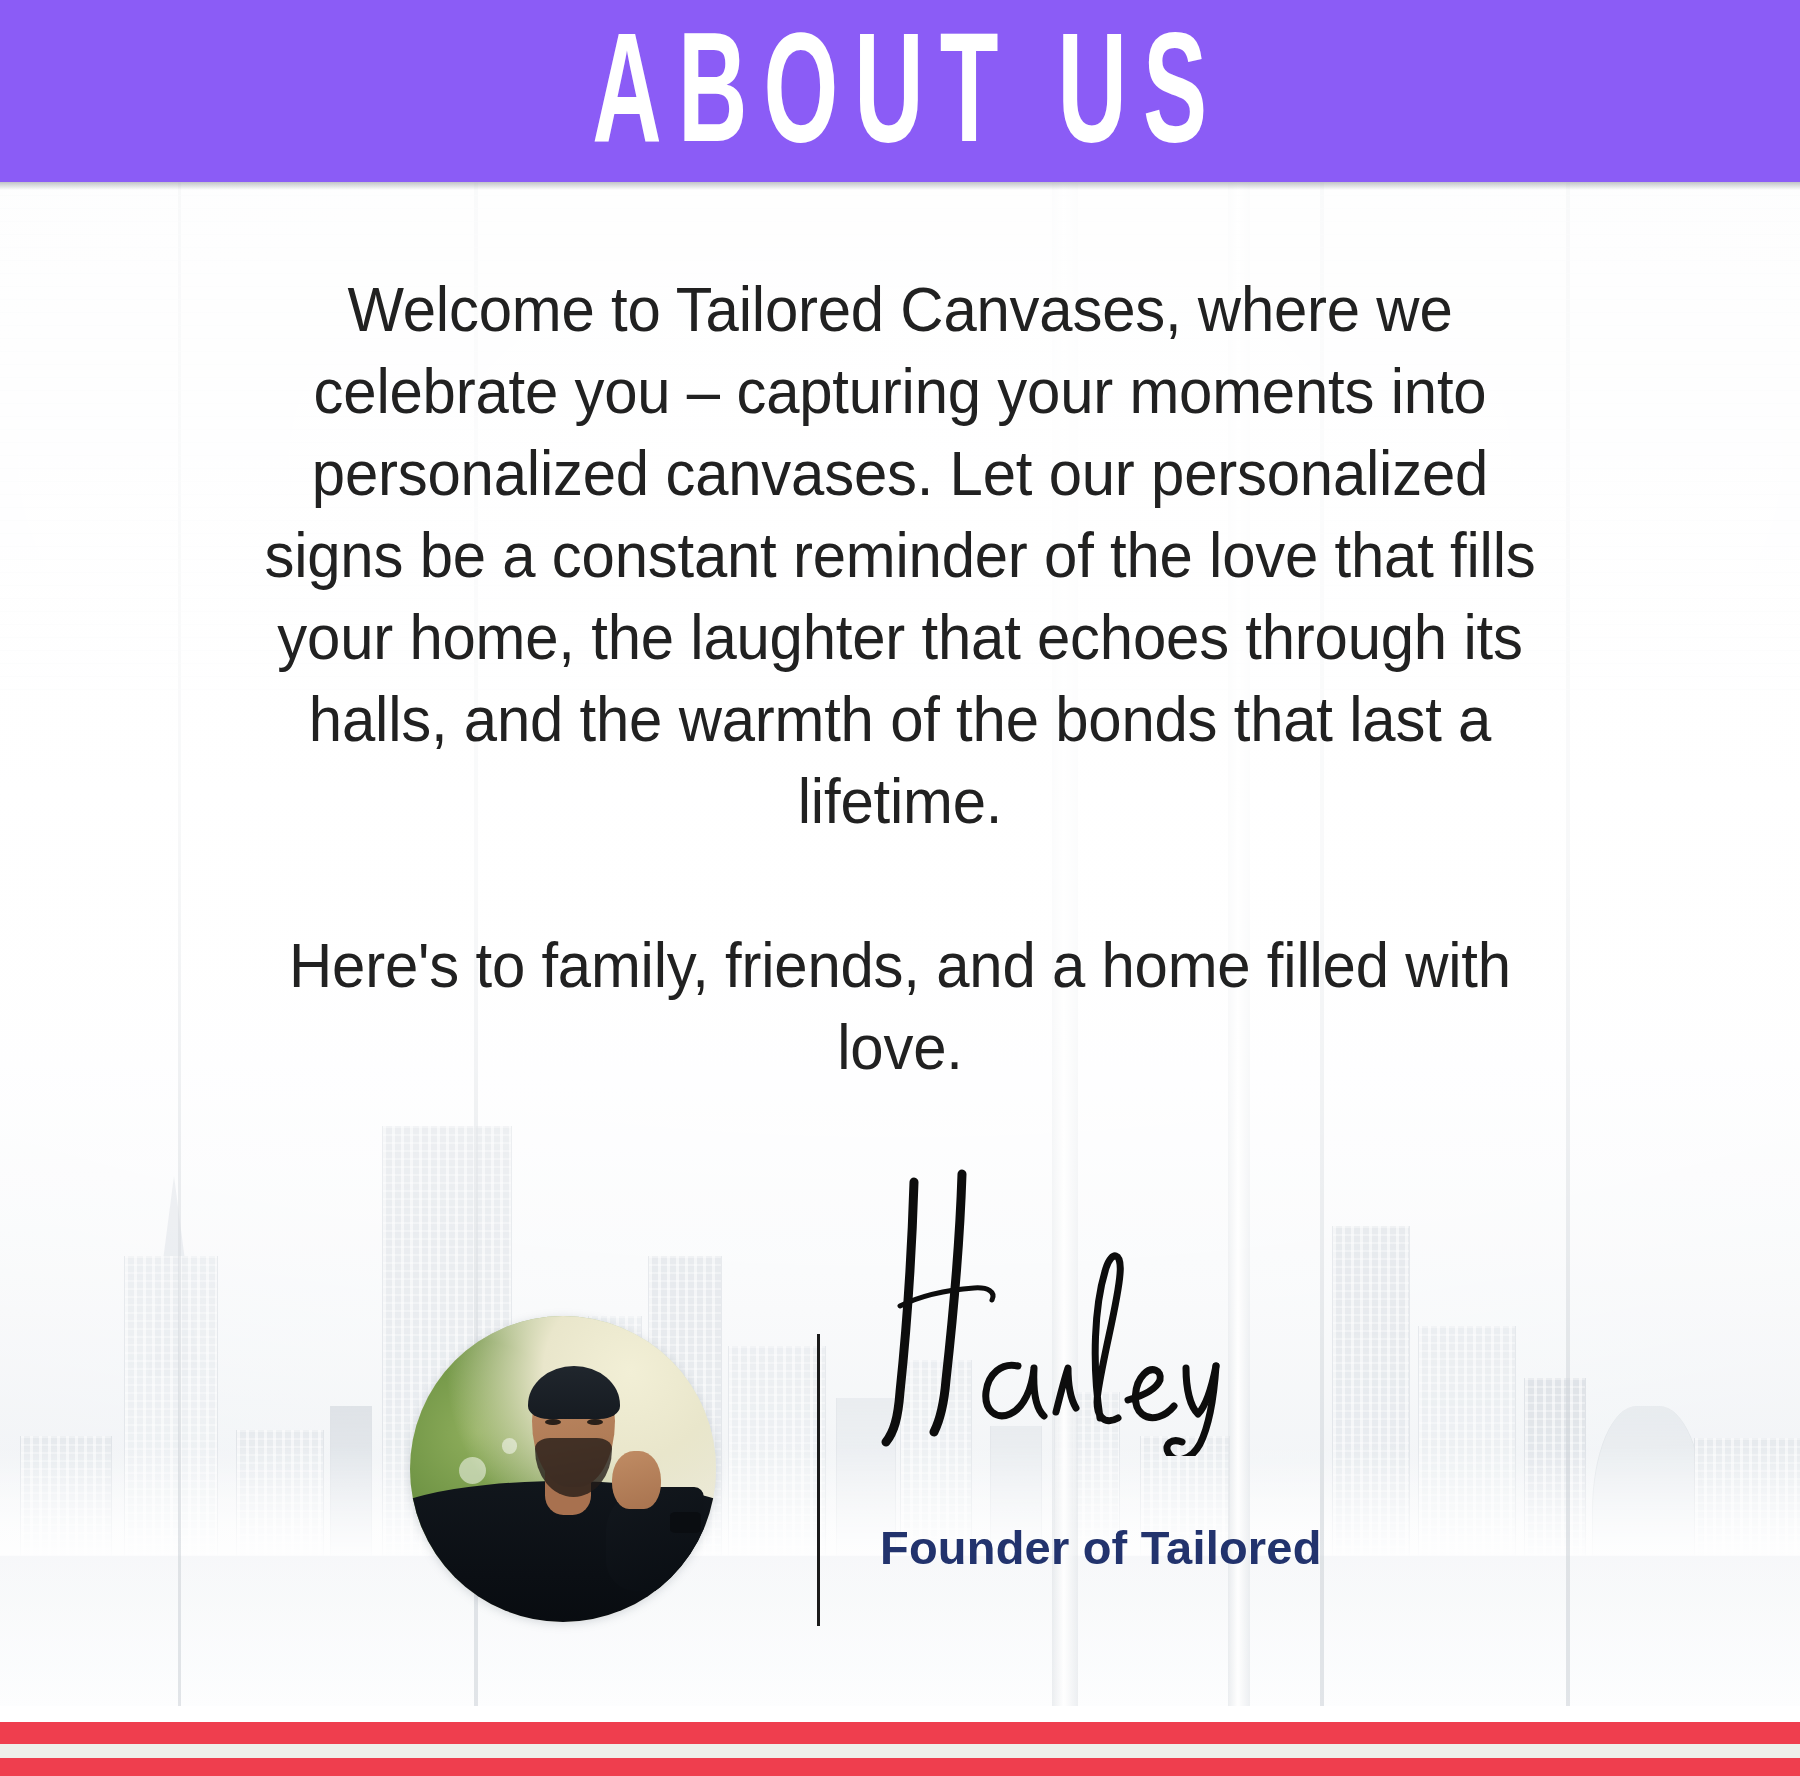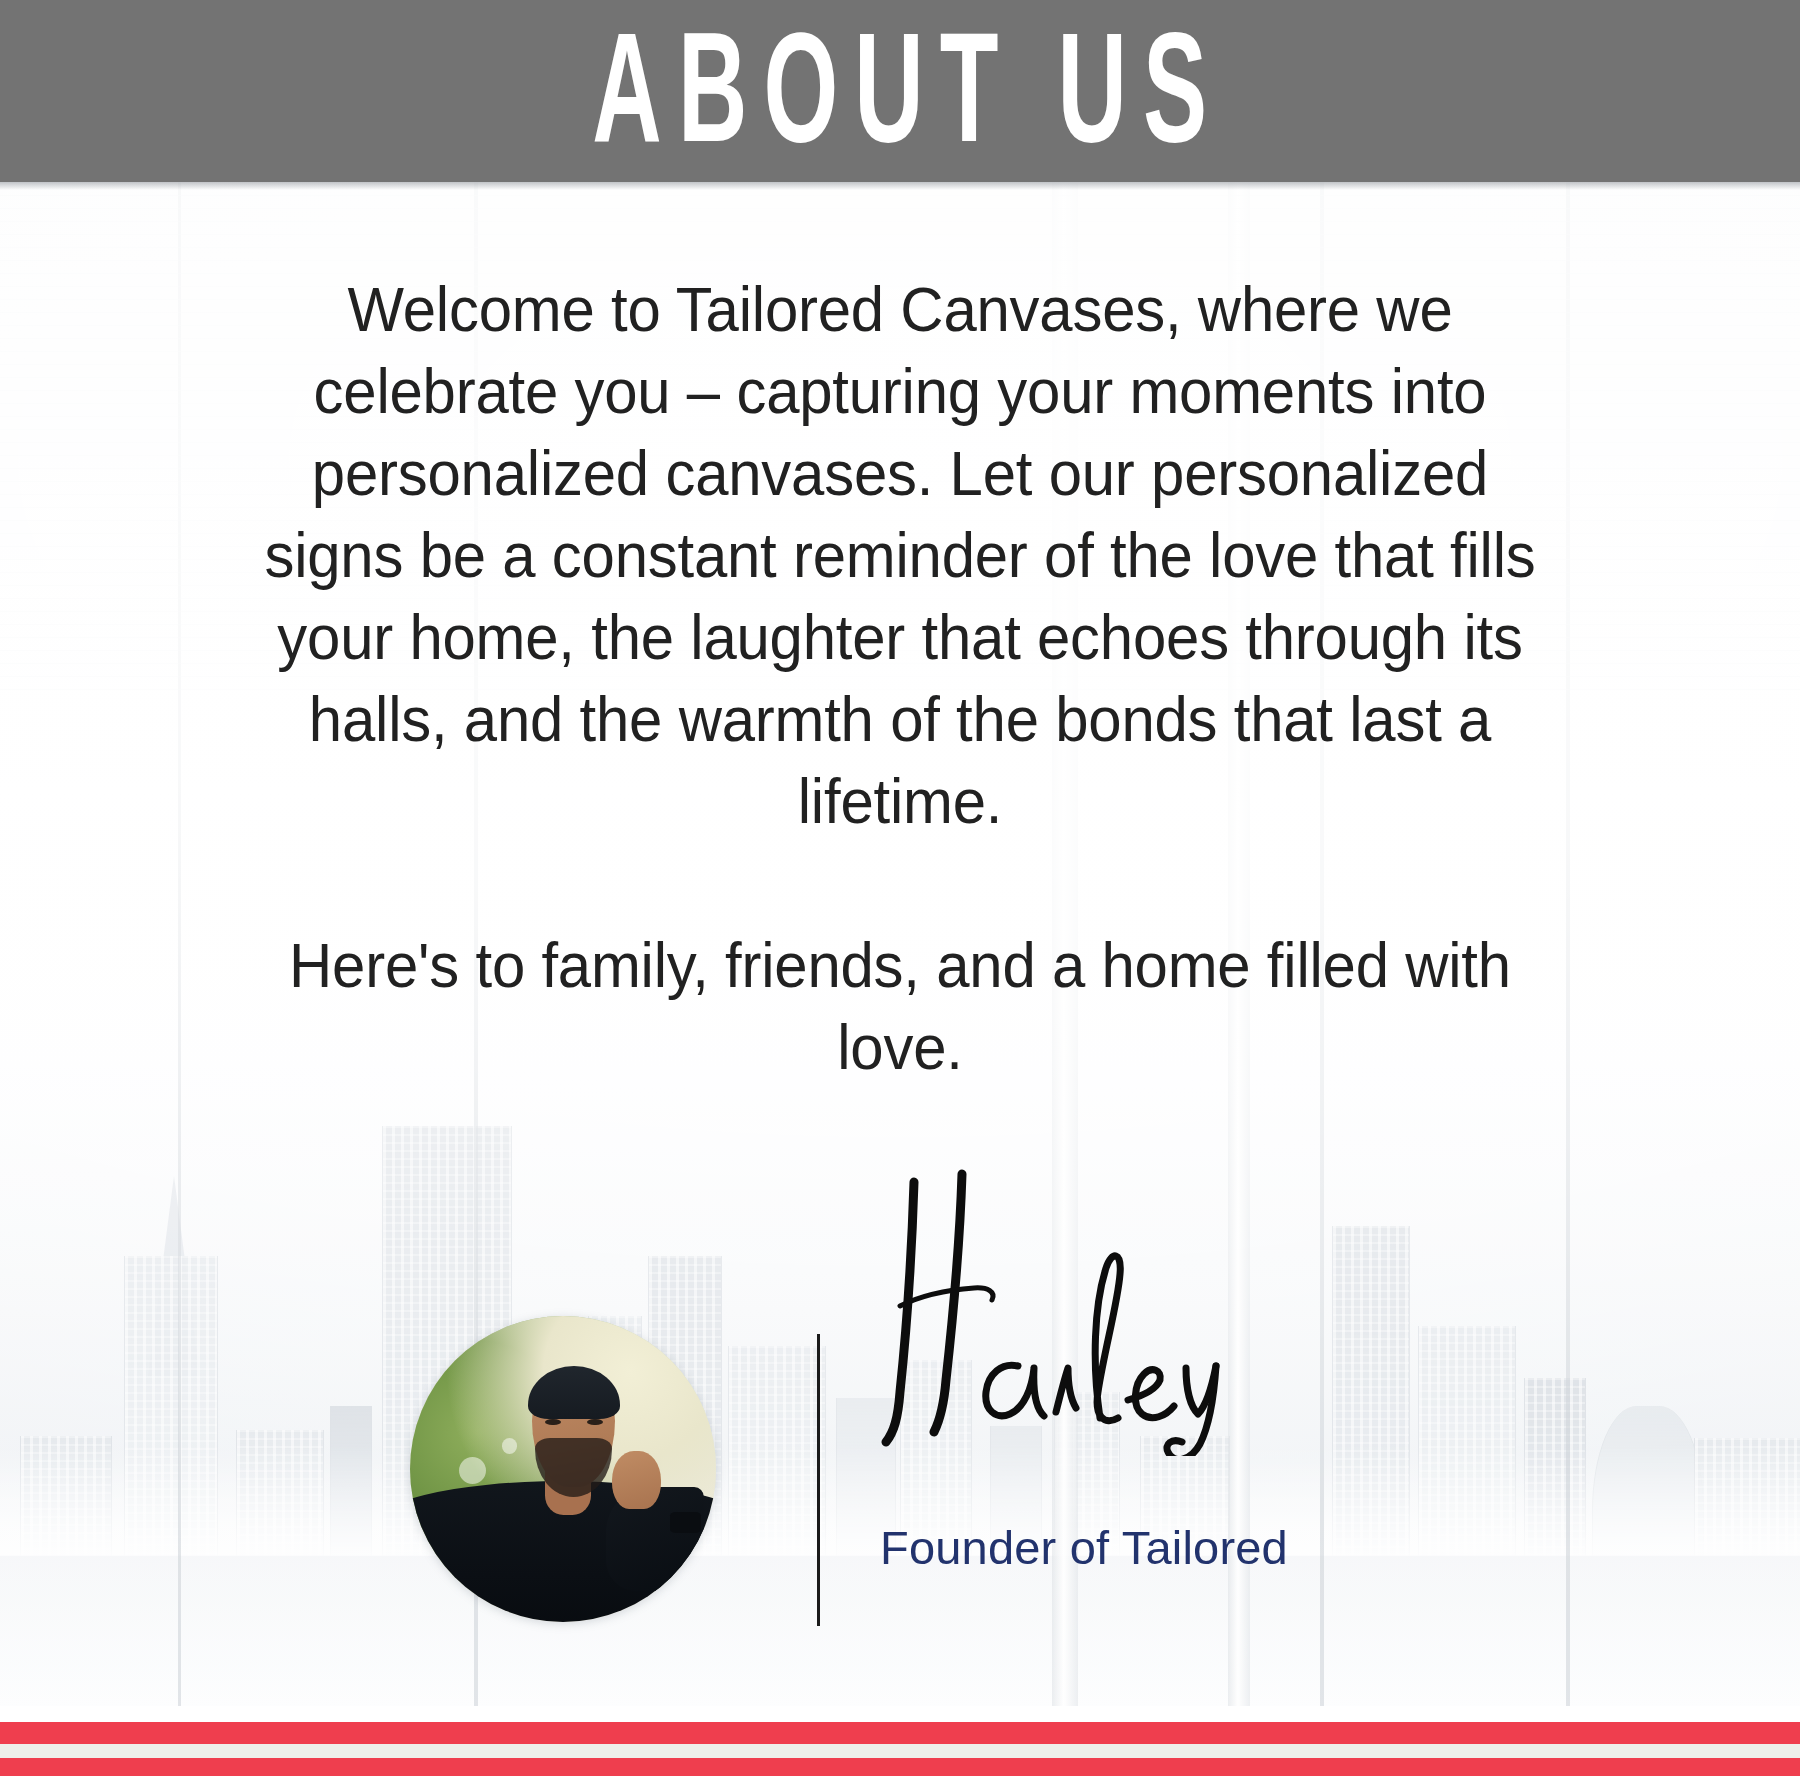--- a/index.html
+++ b/index.html
@@ -105,21 +105,21 @@
     position:absolute;
     background: linear-gradient(180deg, rgba(255,255,255,0), rgba(255,255,255,.9));
   }
 
   
   .header {
     position: absolute;
     left: 0; top: 0;
     width: 1800px;
     height: 182px;
-    background: #737373;
+    background: #8b5cf6;
     display: flex;
     align-items: center;
     justify-content: center;
     overflow: hidden;
   }
   .header-title {
     color: #ffffff;
     font-family: "Liberation Sans", sans-serif;
     font-weight: 700;
     font-size: 155px;
@@ -246,21 +246,21 @@
     height: 300px;
     pointer-events: none;
   }
   .founder {
     position: absolute;
     left: 880px;
     top: 1520px;
     width: 620px;
     color: #22336D;
     font-family: "Liberation Sans", sans-serif;
-    font-weight: 400;
+    font-weight: 700;
     font-size: 47px;
     line-height: 56px;
     letter-spacing: .2px;
   }
 
   
   .bar {
     position: absolute;
     left: 0;
     width: 1800px;

